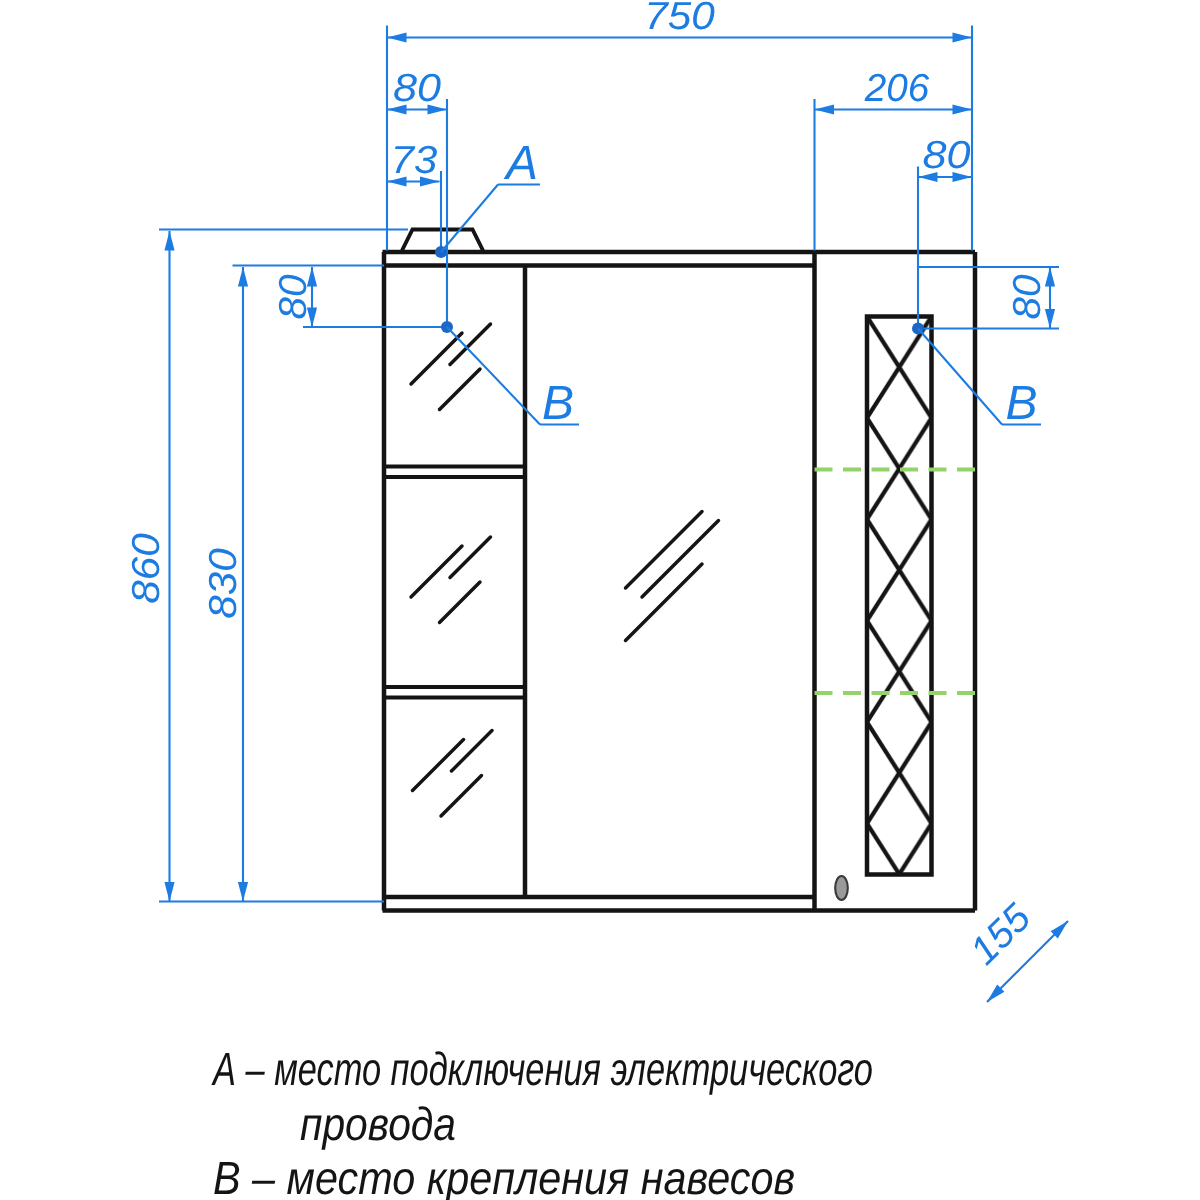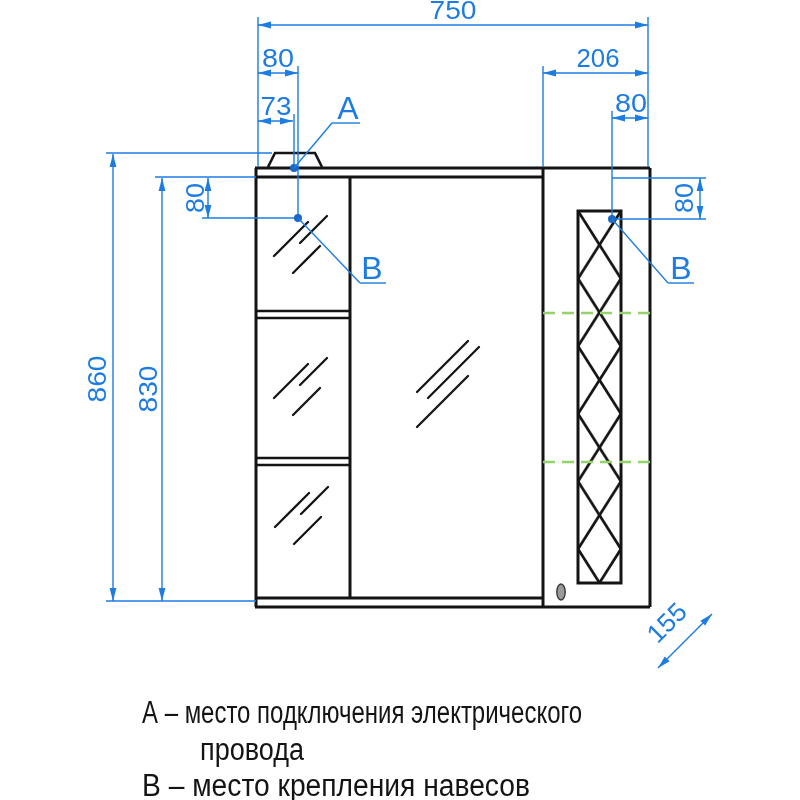--- a/index.html
+++ b/index.html
@@ -1,17 +1,17 @@
 <!DOCTYPE html>
 <html><head>
 <meta charset="utf-8">
 <style>
   html,body{margin:0;padding:0;background:#ffffff;}
   .page{position:relative;width:800px;height:800px;background:#ffffff;overflow:hidden;
-        font-family:"Liberation Sans", sans-serif;}
+        font-family:"Liberation Sans", sans-serif;font-style:italic;}
   svg{display:block;}
   .blk{stroke:#141414;fill:none;}
   .blu{stroke:#1d7ce2;fill:none;stroke-width:1.4;}
   .grn{stroke:#94d36a;fill:none;stroke-width:2.6;stroke-dasharray:12 7;}
   text.dim{fill:#1d7ce2;font-family:"Liberation Sans", sans-serif;font-size:26px;}
   text.marker{fill:#1d7ce2;font-family:"Liberation Sans", sans-serif;font-size:32px;}
   text.legend{fill:#141414;font-family:"Liberation Sans", sans-serif;font-size:31px;}
 </style>
 </head>
 <body>

